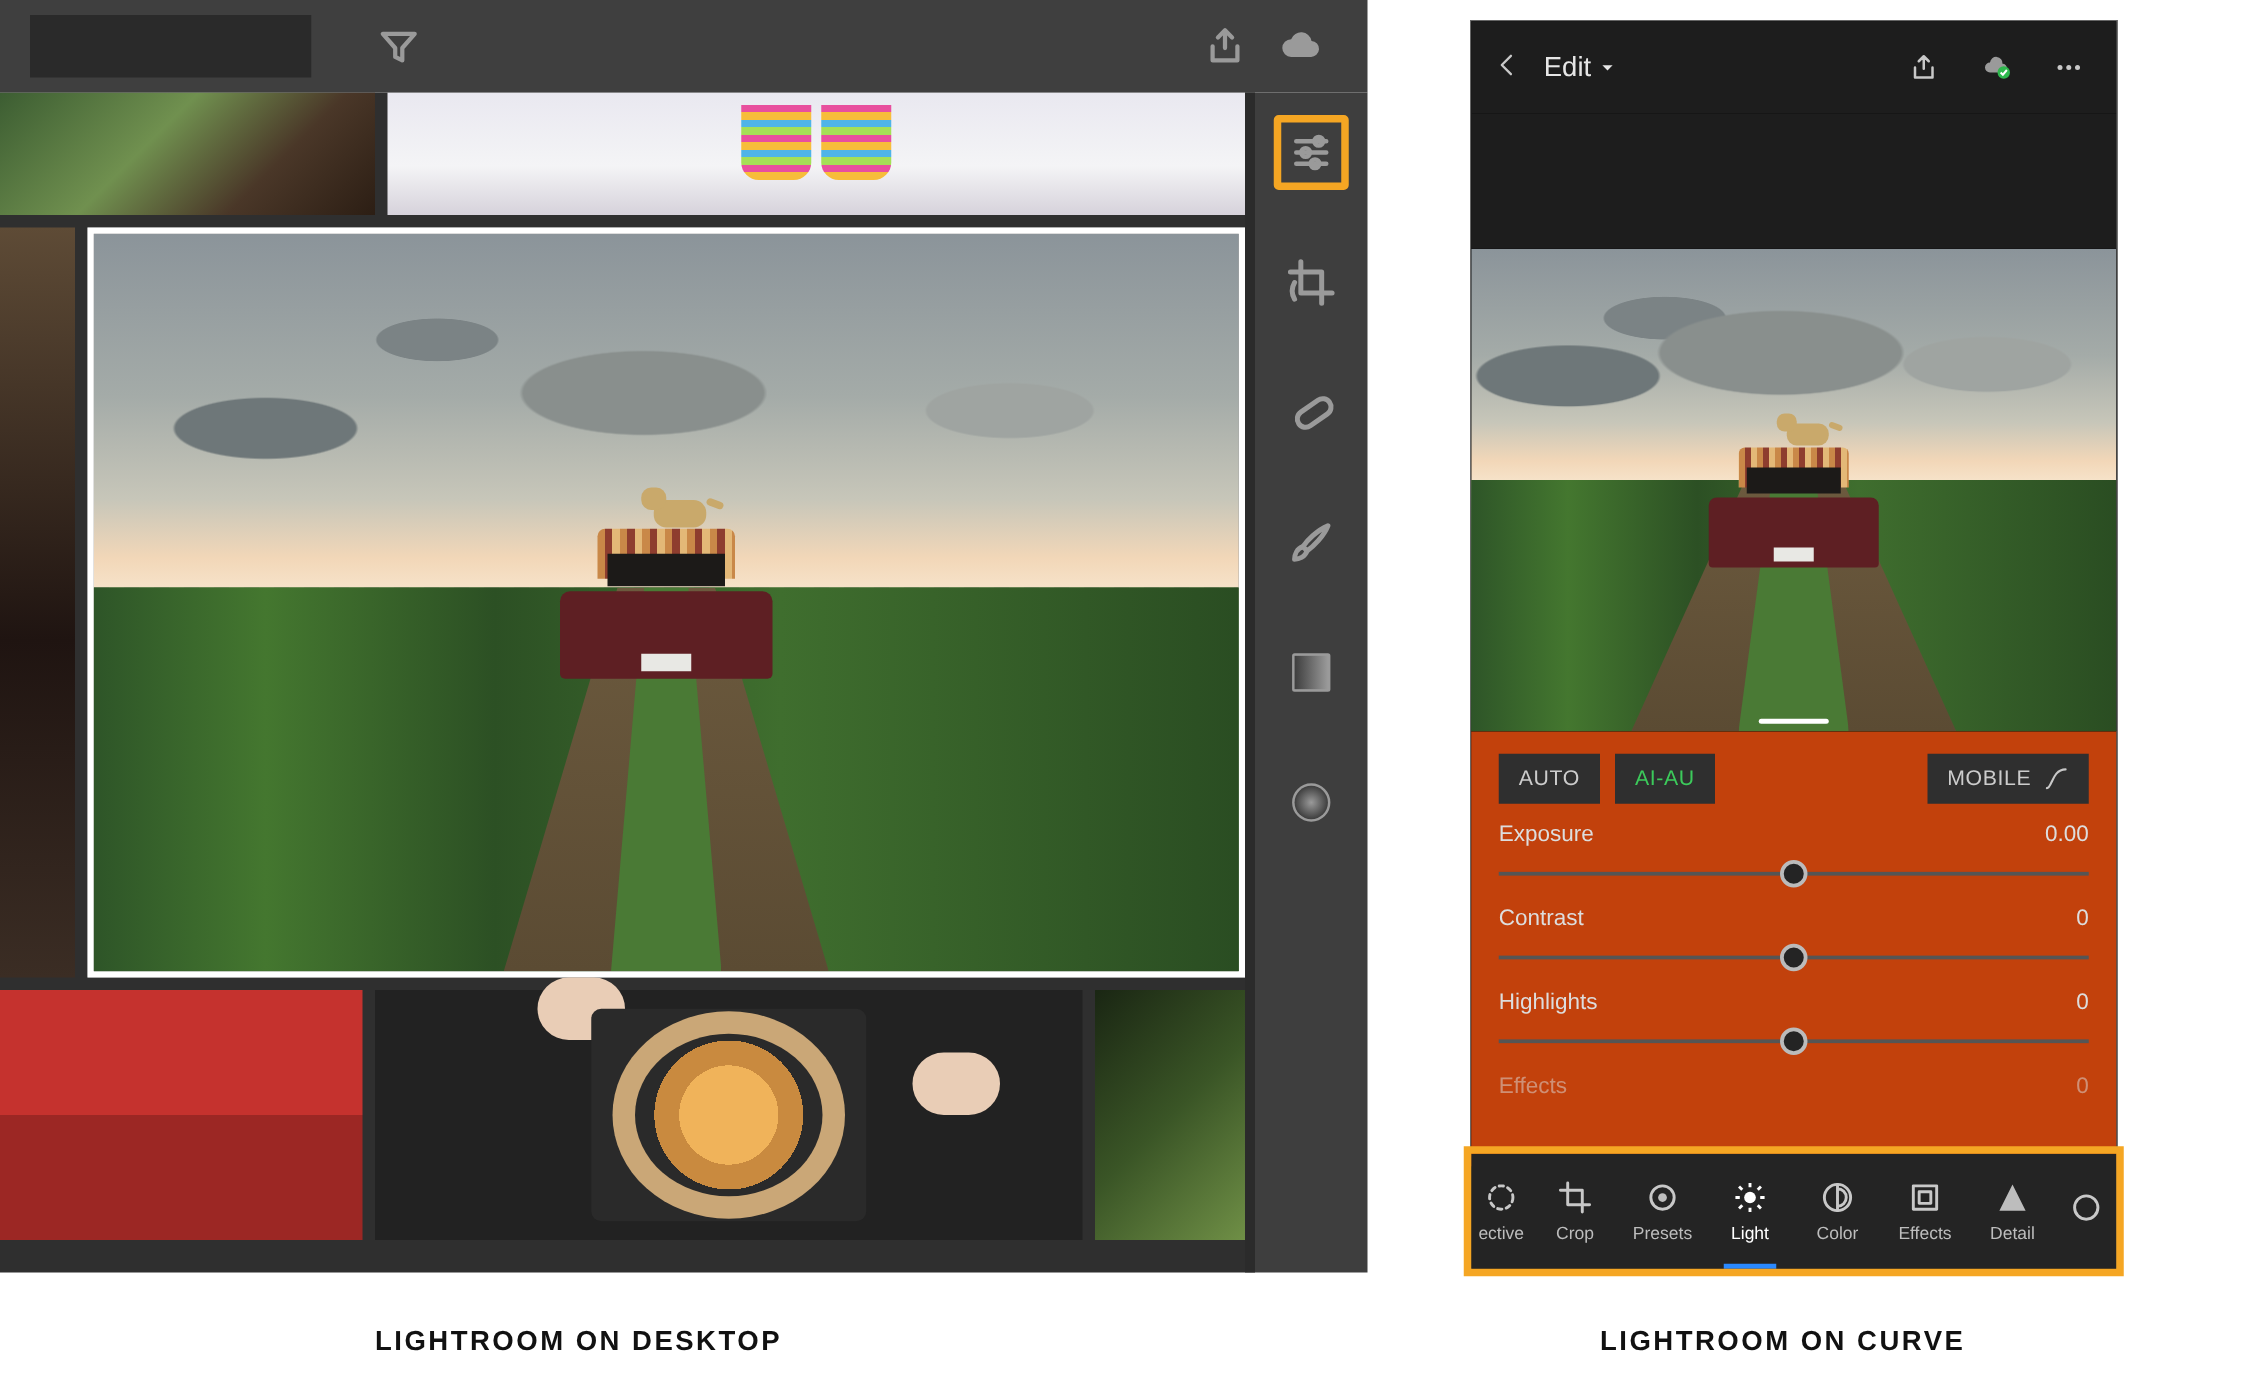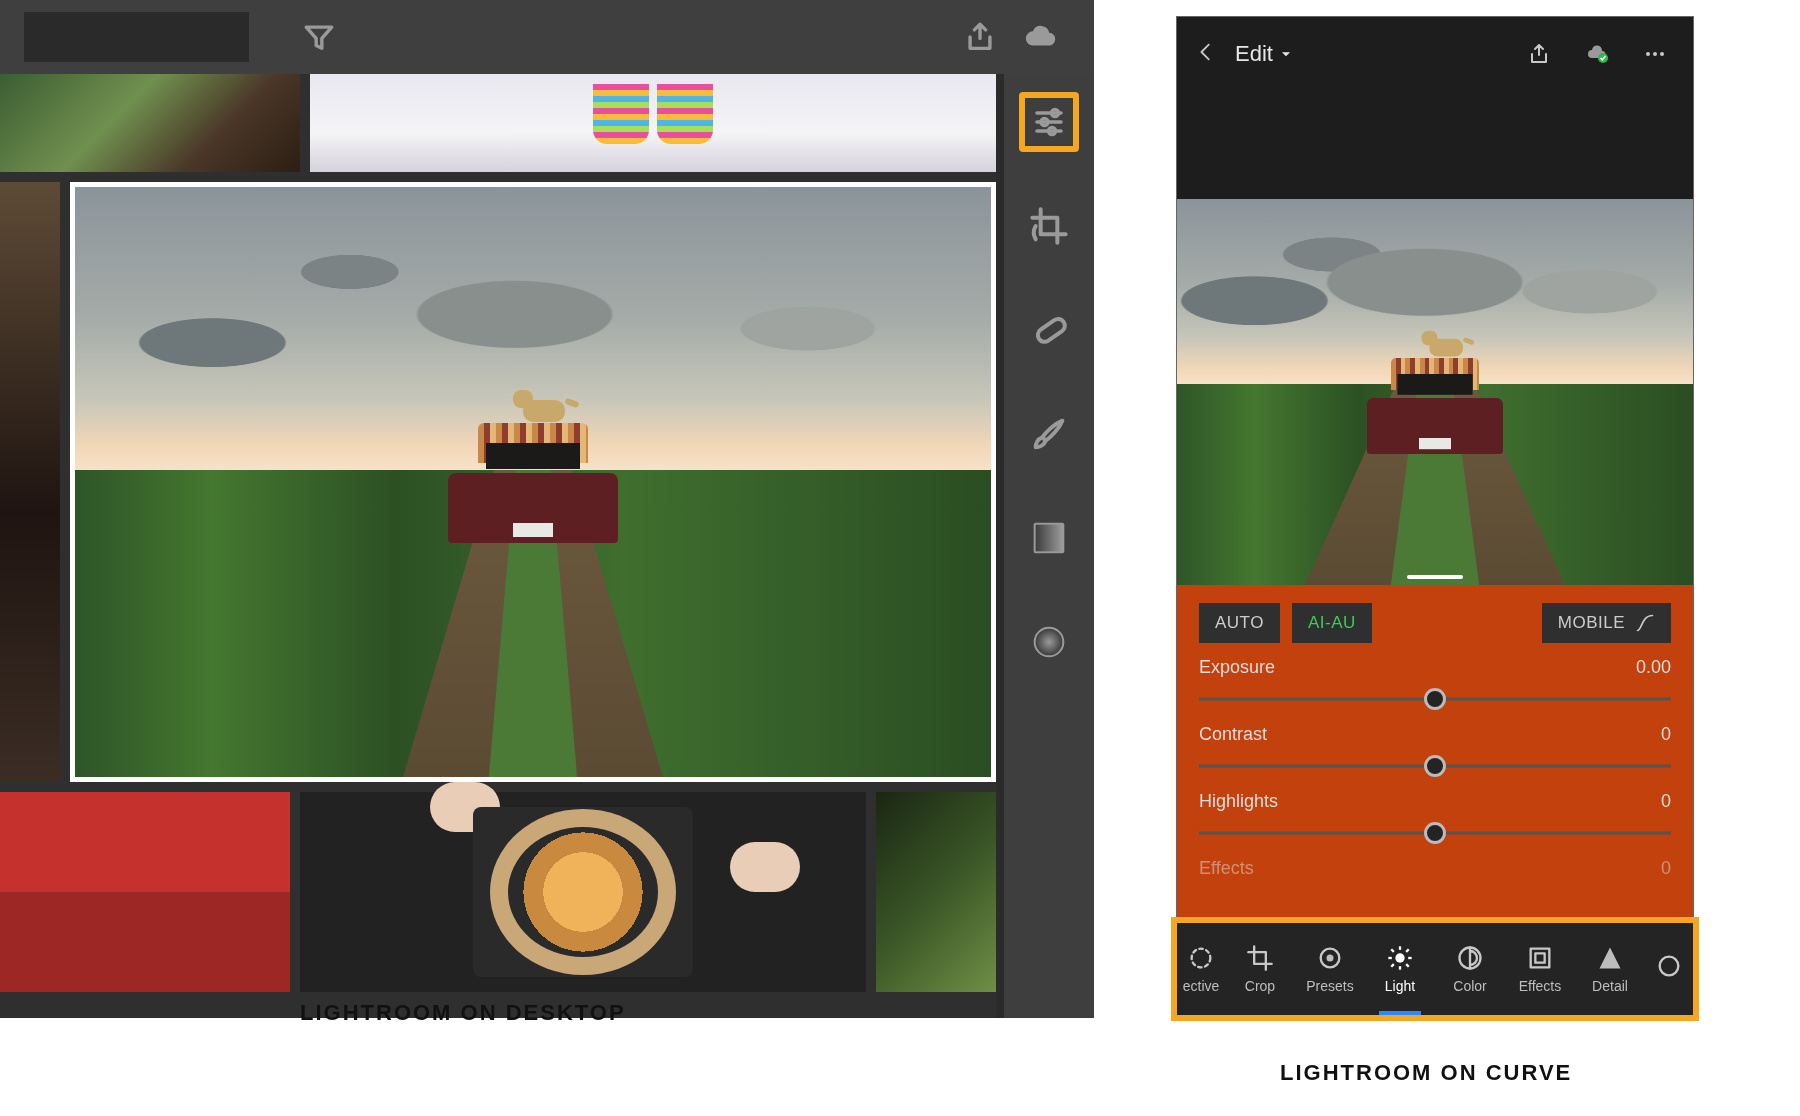--- a/index.html
+++ b/index.html
@@ -191,21 +191,21 @@
   }
   .m-tabs{ display:flex; height:100%;border-radius:27px; }
   .m-tab{ flex:1; display:flex; flex-direction:column; align-items:center; justify-content:center; gap:6px; color:#bdbdbd; font-size:14px; position:relative;}
   .m-tab.partial{ flex:0 0 48px; }
   .m-tab svg{width:28px;height:28px;}
   .m-tab.active{ color:#fff;}
   .m-tab.active::after{ content:""; position:absolute; left:20%; right:20%; bottom:0; height:4px; background:#2a89ff;}
 
   
   .caption{ position:absolute; font-weight:700; letter-spacing:2px; font-size:22px; color:#111;}
-  .cap-desktop{ left:300px; top:1000px;}
+  .cap-desktop{ left:300px; top:1060px;}
   .cap-mobile{ left:1280px; top:1060px;}
 
   
   .stroke{ stroke:#9a9a9a; stroke-width:2.4; fill:none; stroke-linecap:round; stroke-linejoin:round;}
   .stroke-lt{ stroke:#c8c8c8; stroke-width:2; fill:none; stroke-linecap:round; stroke-linejoin:round;}
 </style>
 </head>
 <body>
 
 <div class="desktop-wrap">

